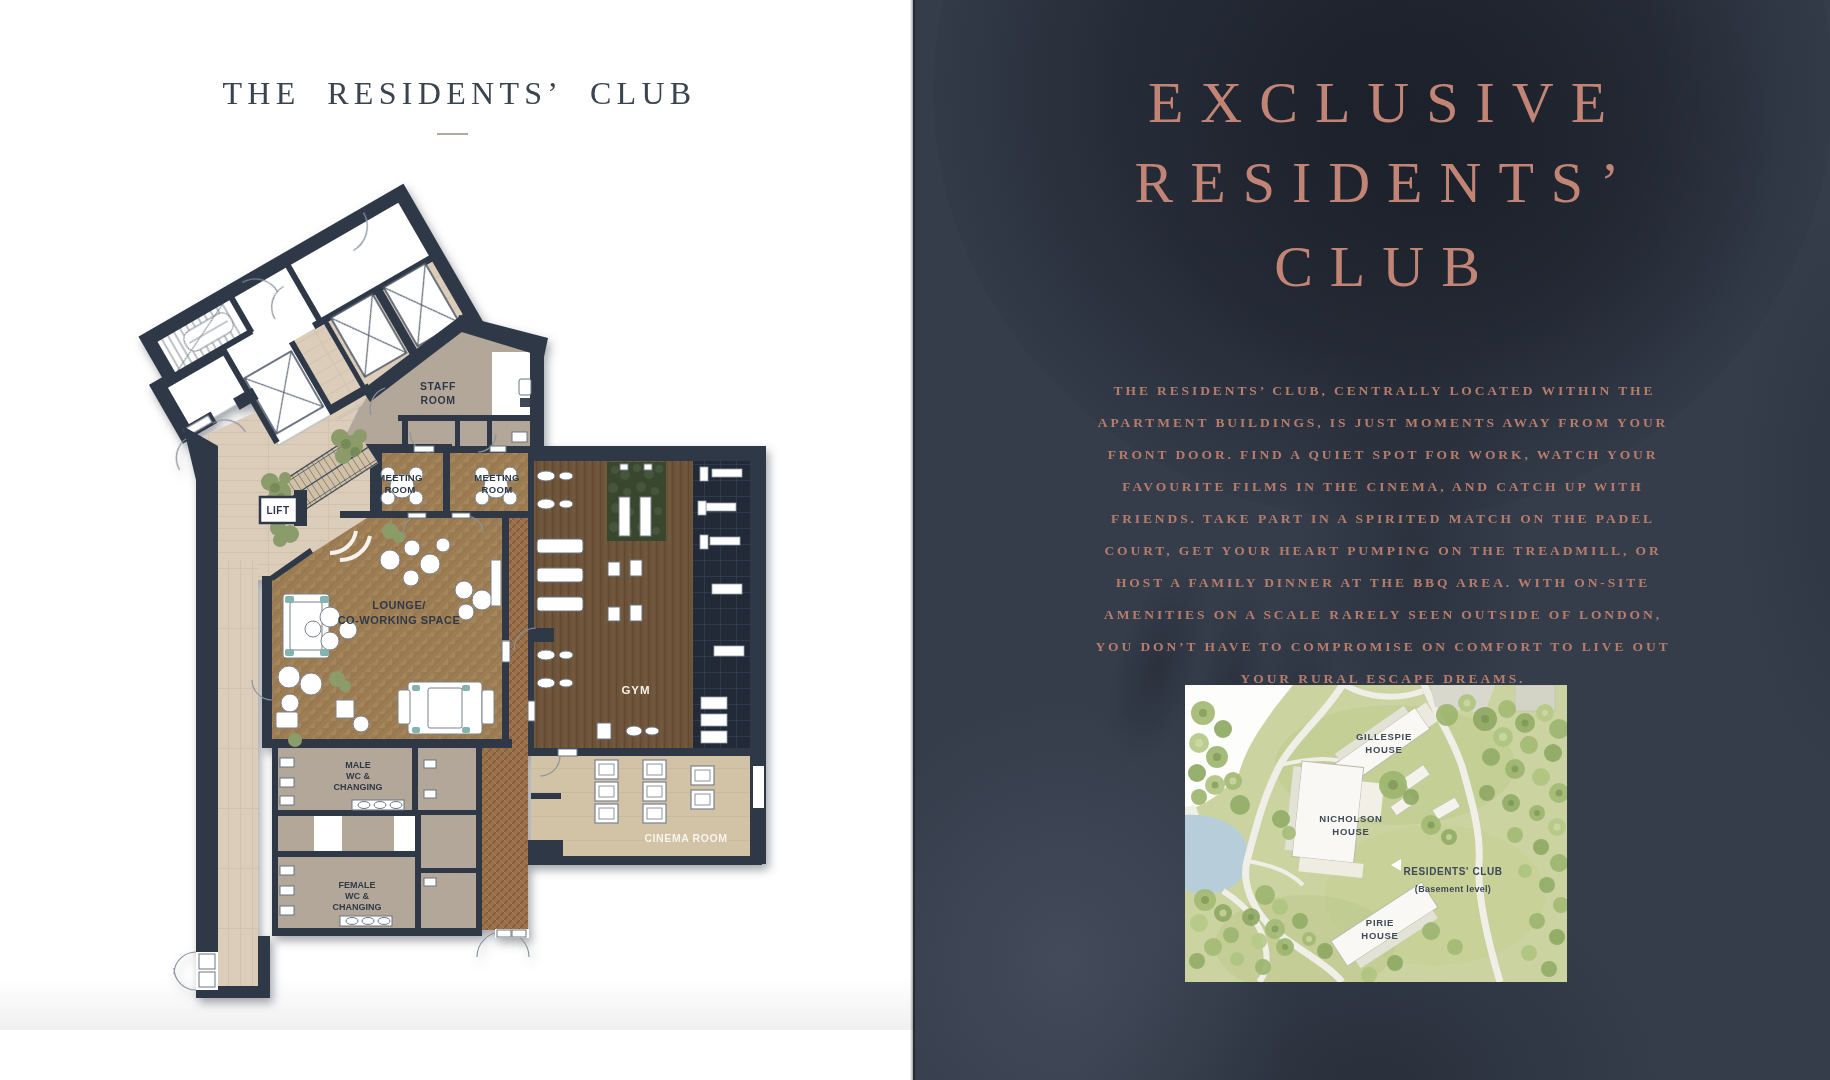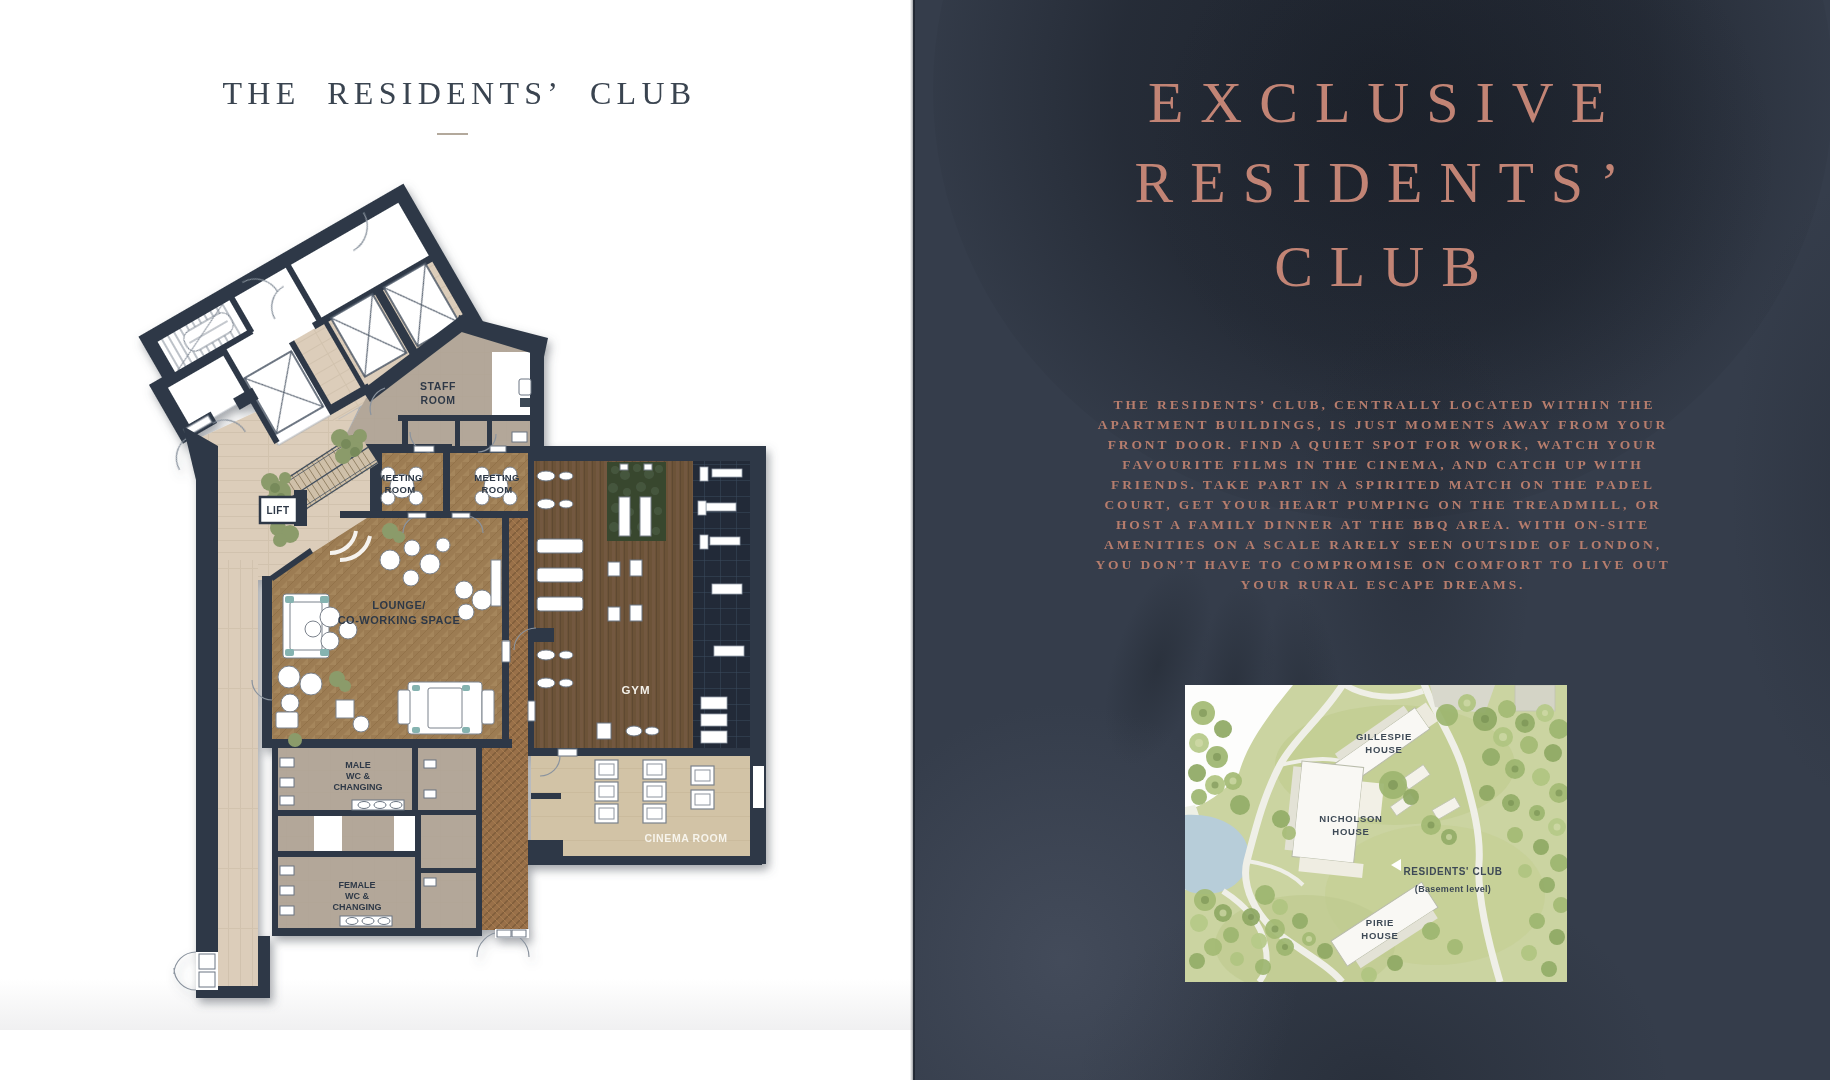--- a/index.html
+++ b/index.html
@@ -5,21 +5,21 @@
   html,body{margin:0;padding:0;width:1830px;height:1080px;overflow:hidden;background:#fff;}
   #stage{position:relative;width:1830px;height:1080px;font-family:"Liberation Sans",sans-serif;}
   #leftpage{position:absolute;left:0;top:0;width:913px;height:1030px;background:linear-gradient(180deg,#ffffff 0%,#ffffff 95%,#f0f0f1 100%);padding-left:20px;}
   #rightpage{position:absolute;left:913px;top:0;width:929px;height:1080px;background:#353d4b;overflow:hidden;}
   #lefttitle{position:absolute;left:0;top:77px;width:913px;text-align:center;color:#3a4450;
      font-family:"Liberation Serif",serif;font-size:32px;letter-spacing:5.3px;font-weight:400;line-height:1;text-indent:6px;}
   #leftrule{position:absolute;left:437px;top:133px;width:31px;height:2px;background:#b3a99c;}
   .rtitle{position:absolute;left:6px;width:917px;text-align:center;color:#c28475;font-family:"Liberation Serif",serif;
      font-size:58px;letter-spacing:17px;font-weight:400;line-height:1;text-indent:16px;}
   #rpara{position:absolute;left:105px;top:375px;width:730px;text-align:center;color:#b67d6d;
-     font-family:"Liberation Serif",serif;font-size:13.5px;line-height:20px;letter-spacing:2.9px;font-weight:700;text-indent:3px;margin-top:20px;}
+     font-family:"Liberation Serif",serif;font-size:13.5px;line-height:32px;letter-spacing:2.9px;font-weight:700;text-indent:3px;}
   .decor{position:absolute;border-radius:50%;}
 </style>
 </head>
 <body>
 <div id="stage">
 
   <div id="leftpage">
 
     <div id="lefttitle">THE&nbsp; RESIDENTS’&nbsp; CLUB</div>
 

